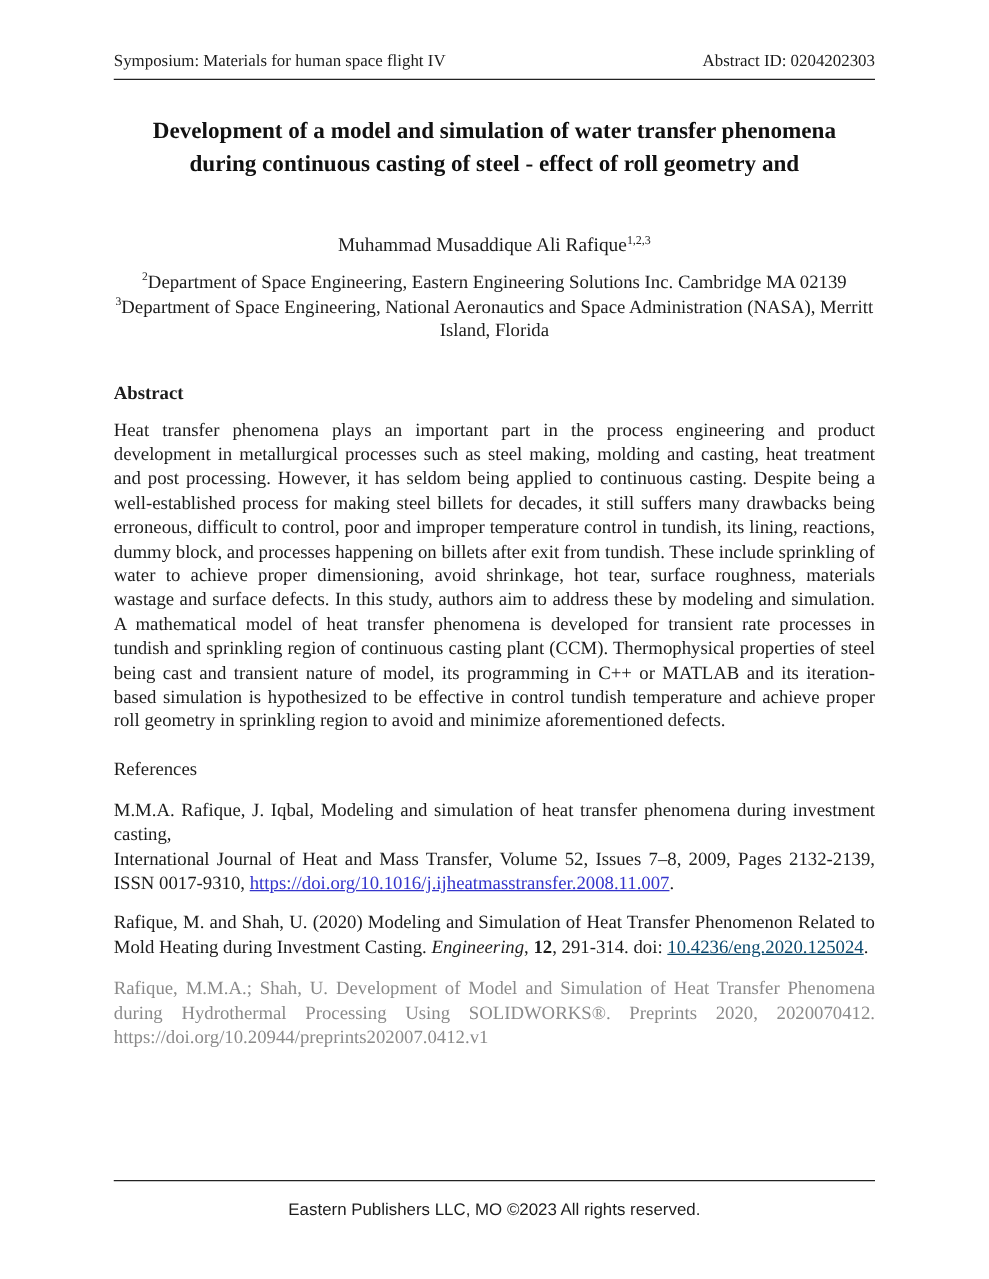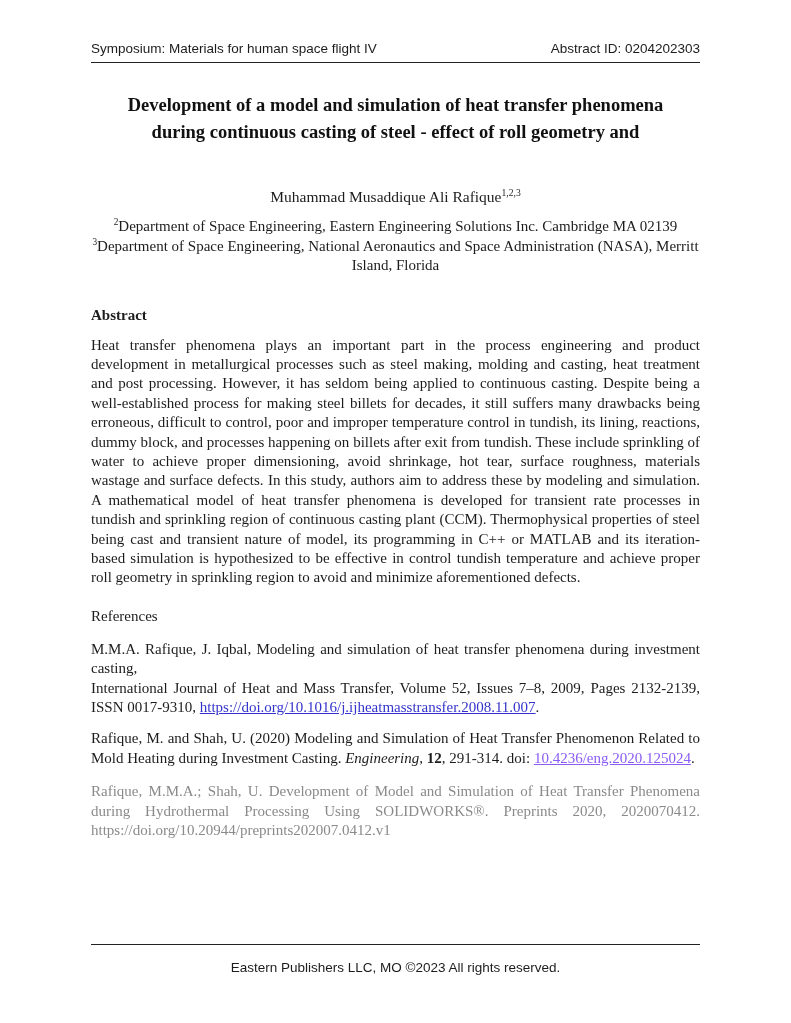--- a/index.html
+++ b/index.html
@@ -15,21 +15,21 @@
     overflow: hidden;
   }
 
   
   .header {
     position: absolute;
     top: 41px; left: 91px; right: 91px;
     display: flex;
     justify-content: space-between;
     align-items: flex-start;
-    font-family: Liberation Sans, sans-serif;
+    font-family: Liberation Serif, serif;
     font-size: 13.5px;
     color: #1c1c1c;
     border-bottom: 1.6px solid #222222;
     padding-bottom: 6px;
   }
 
   
   .footer {
     position: absolute;
     top: 944px; left: 91px; right: 91px;
@@ -94,39 +94,39 @@
   .ref {
     font-size: 15px;
     line-height: 19.4px;
     text-align: justify;
   }
   .ref-1 { margin-top: 14px; }
   .ref-2 { margin-top: 12px; }
   .ref-3 { margin-top: 14px; color: #8a8a8a; }
 
   a.doi-link-1 { color: #3434cc; text-decoration: underline; }
-  a.doi-link-2 { color: #8b5cf6; text-decoration: underline; }
+  a.doi-link-2 { color: #0c4a6e; text-decoration: underline; }
   .nowrap { white-space: nowrap; }
   .italic { font-style: italic; }
   .bold { font-weight: bold; }
 </style>
 </head>
 <body>
 
 <div class="page">
 
   <div class="header">
     <span>Symposium: Materials for human space flight IV</span>
     <span>Abstract ID: 0204202303</span>
   </div>
 
   <div class="main">
 
     <h1 class="title">
-      <div>Development of a model and simulation of heat transfer phenomena</div>
+      <div>Development of a model and simulation of water transfer phenomena</div>
       <div>during continuous casting of steel - effect of roll geometry and</div>
     </h1>
 
     <div class="author-line"><span>Muhammad Musaddique Ali Rafique</span><sup class="sup">1,2,3</sup></div>
 
     <div class="affiliations">
       <div><sup class="sup">2</sup><span>Department of Space Engineering, Eastern Engineering Solutions Inc. Cambridge MA 02139</span></div>
       <div><sup class="sup">3</sup><span>Department of Space Engineering, National Aeronautics and Space Administration (NASA), Merritt Island, Florida</span></div>
     </div>
 

